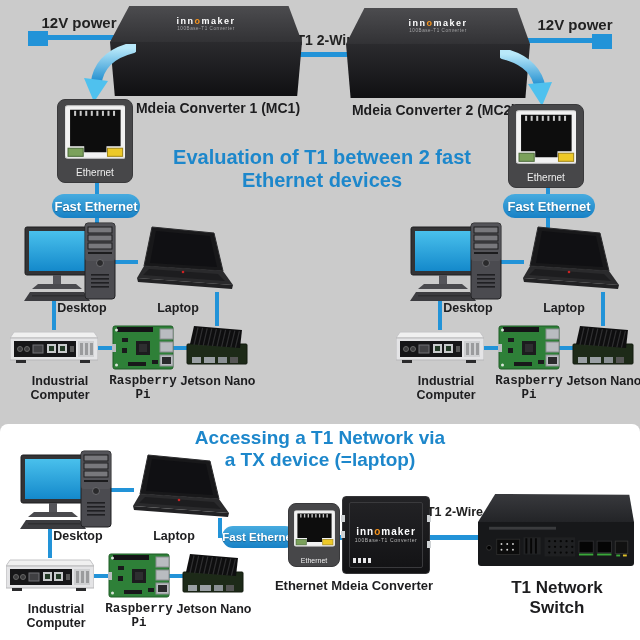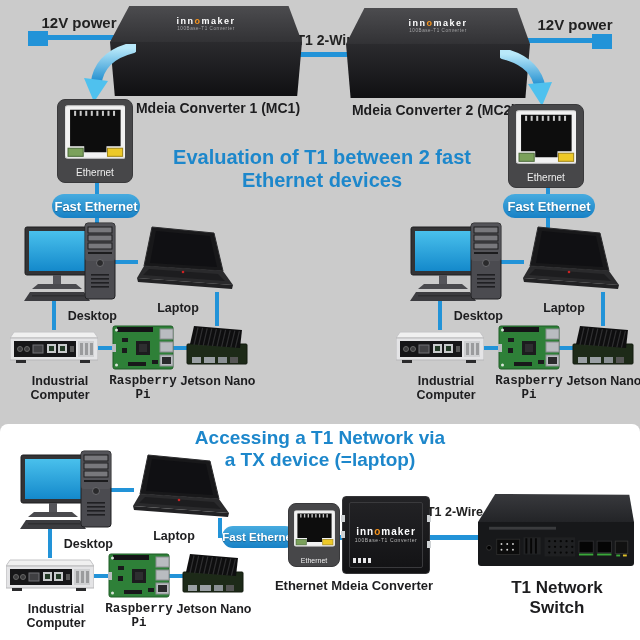--- a/index.html
+++ b/index.html
@@ -61,21 +61,21 @@
   .cluster .tower{left:74px;top:0;width:32px;height:78px;}
   .cluster .laptop{left:126px;top:4px;width:100px;height:68px;}
   .cluster .c1{left:104px;top:38px;width:24px;height:4px;}
   .cluster .c2{left:42px;top:78px;width:4px;height:30px;}
   .cluster .c3{left:205px;top:70px;width:4px;height:34px;}
   .cluster .industrial{left:0;top:106px;width:88px;height:38px;}
   .cluster .raspi{left:102px;top:102px;width:62px;height:47px;}
   .cluster .jetson{left:176px;top:102px;width:62px;height:45px;}
   .cluster .c4{left:86px;top:124px;width:18px;height:4px;}
   .cluster .c5{left:162px;top:124px;width:16px;height:4px;}
-  .cluster .lbl-desktop{left:37px;top:88px;width:70px;text-align:right;}
+  .cluster .lbl-desktop{left:37px;top:80px;width:70px;}
   .cluster .lbl-laptop{left:133px;top:80px;width:70px;}
   .cluster .lbl-industrial{left:5px;top:153px;width:90px;}
   .cluster .lbl-raspi{left:95px;top:153px;width:76px;font-family:Liberation Mono, monospace;}
   .cluster .lbl-jetson{left:168px;top:153px;width:80px;}
   
   .convfront{position:absolute;background:linear-gradient(180deg,#232326,#121214);
     border:1px solid #353538;border-radius:4px;
     display:flex;flex-direction:column;align-items:center;justify-content:center;}
   .convfront .inner{position:absolute;left:6px;top:5px;right:6px;bottom:5px;
     border:1px solid #3a3a3d;border-radius:2px;}

